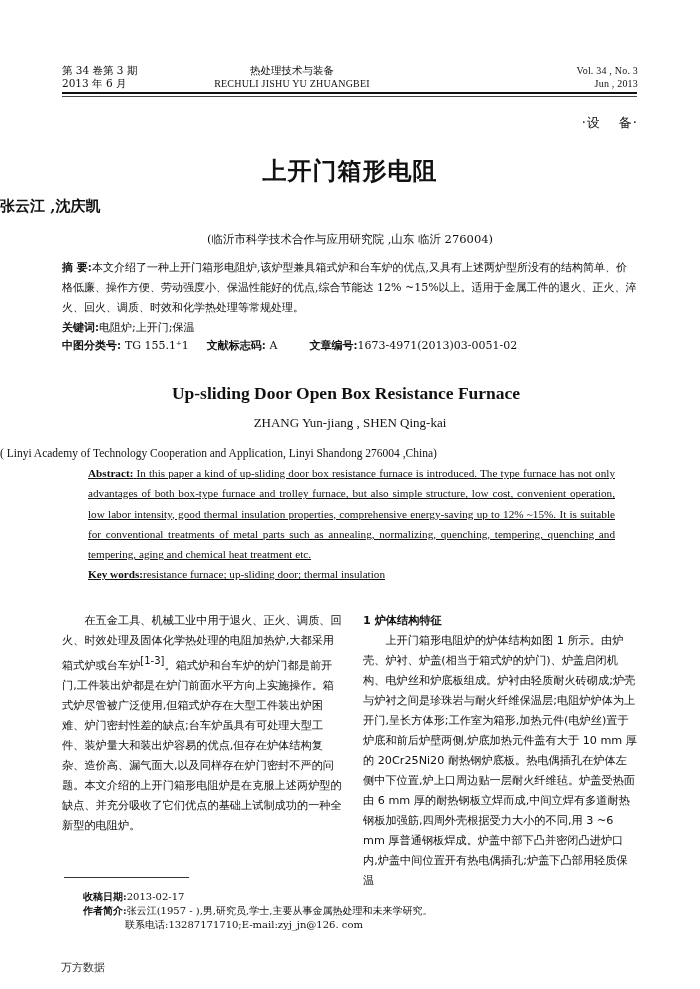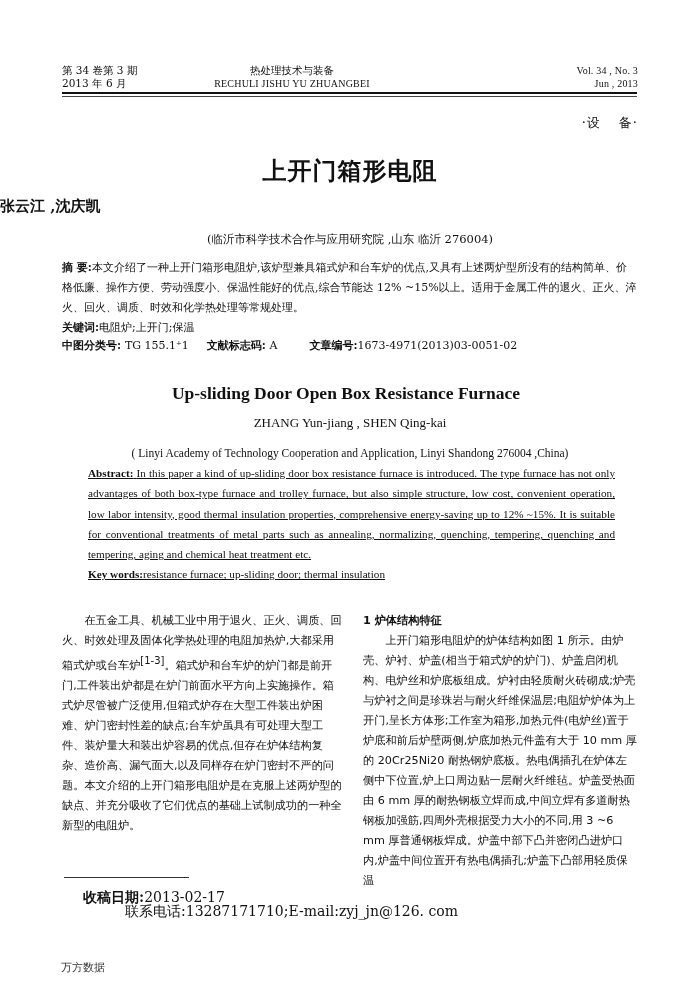--- a/index.html
+++ b/index.html
@@ -25,34 +25,34 @@
 
   .abs-block { left: 62px; width: 575px; font-size: 11px; line-height: 20px; }
   .abs-cn { top: 258px; }
   .bold { font-weight: bold; }
   .meta-cn { left: 62px; top: 338px; width: 575px; font-size: 11px; white-space: nowrap; }
   .meta-cn span.sp { display: inline-block; width: 14px; }
 
   .title-en { left: 0; width: 692px; top: 383px; text-align: center;
     font-family: "Liberation Serif", serif; font-size: 17.5px; font-weight: bold; }
   .authors-en { left: 0; width: 700px; top: 415px; text-align: center; font-family: "Liberation Serif", serif; font-size: 13px; }
-  .affil-en { left: 0; width: 700px; top: 447px; text-align: center; font-family: "Liberation Serif", serif; font-size: 11.5px; }
+  .affil-en { left: 0; width: 700px; top: 447px; text-align: left; font-family: "Liberation Serif", serif; font-size: 11.5px; }
 
   .abs-en { left: 88px; top: 465px; width: 527px; font-family: "Liberation Serif", serif; font-size: 11.2px; line-height: 20.3px; text-align: justify; }
   .abs-en .p { text-align: justify; }
 
   .col { font-family: "DejaVu Sans", sans-serif; font-size: 11.2px; line-height: 20px; }
   .col-left { left: 62px; top: 611px; width: 280px; }
   .col-right { left: 363px; top: 611px; width: 275px; }
   .indent { text-indent: 2em; }
   .sec-head { font-weight: bold; }
   sup { font-size: 10px; }
 
   .foot-rule { left: 64px; top: 877px; width: 125px; height: 1px; background: #333; }
-  .footnotes { left: 83px; top: 890px; font-size: 14px; line-height: 14px; font-family: "DejaVu Serif", serif; }
+  .footnotes { left: 83px; top: 890px; font-size: 10px; line-height: 14px; font-family: "DejaVu Serif", serif; }
   .footnotes .contact { padding-left: 42px; }
   .watermark { left: 61px; top: 960px; font-family: "DejaVu Sans", sans-serif; font-size: 11px; color: #333; }
 </style>
 </head>
 <body>
 
 <div class="abs hdr hdr-left">
   <div>第 34 卷第 3 期</div>
   <div>2013 年 6 月</div>
 </div>
@@ -102,16 +102,17 @@
 </div>
 
 <div class="abs col col-right">
   <div class="sec-head">1   炉体结构特征</div>
   <div class="indent">上开门箱形电阻炉的炉体结构如图 1 所示。由炉壳、炉衬、炉盖(相当于箱式炉的炉门)、炉盖启闭机构、电炉丝和炉底板组成。炉衬由轻质耐火砖砌成;炉壳与炉衬之间是珍珠岩与耐火纤维保温层;电阻炉炉体为上开门,呈长方体形;工作室为箱形,加热元件(电炉丝)置于炉底和前后炉壁两侧,炉底加热元件盖有大于 10 mm 厚的 20Cr25Ni20 耐热钢炉底板。热电偶插孔在炉体左侧中下位置,炉上口周边贴一层耐火纤维毡。炉盖受热面由 6 mm 厚的耐热钢板立焊而成,中间立焊有多道耐热钢板加强筋,四周外壳根据受力大小的不同,用 3 ~6 mm 厚普通钢板焊成。炉盖中部下凸并密闭凸进炉口内,炉盖中间位置开有热电偶插孔;炉盖下凸部用轻质保温</div>
 </div>
 
 <div class="abs foot-rule"></div>
 <div class="abs footnotes">
   <div><span class="bold">收稿日期:</span><span>2013-02-17</span></div>
+  <div><span class="bold">作者简介:</span><span>张云江(1957 - ),男,研究员,学士,主要从事金属热处理和未来学研究。</span></div>
   <div class="contact"><span>联系电话:</span><span>13287171710;E-mail:zyj_jn@126. com</span></div>
 </div>
 
 <div class="abs watermark">万方数据</div>
 
 </body></html>

